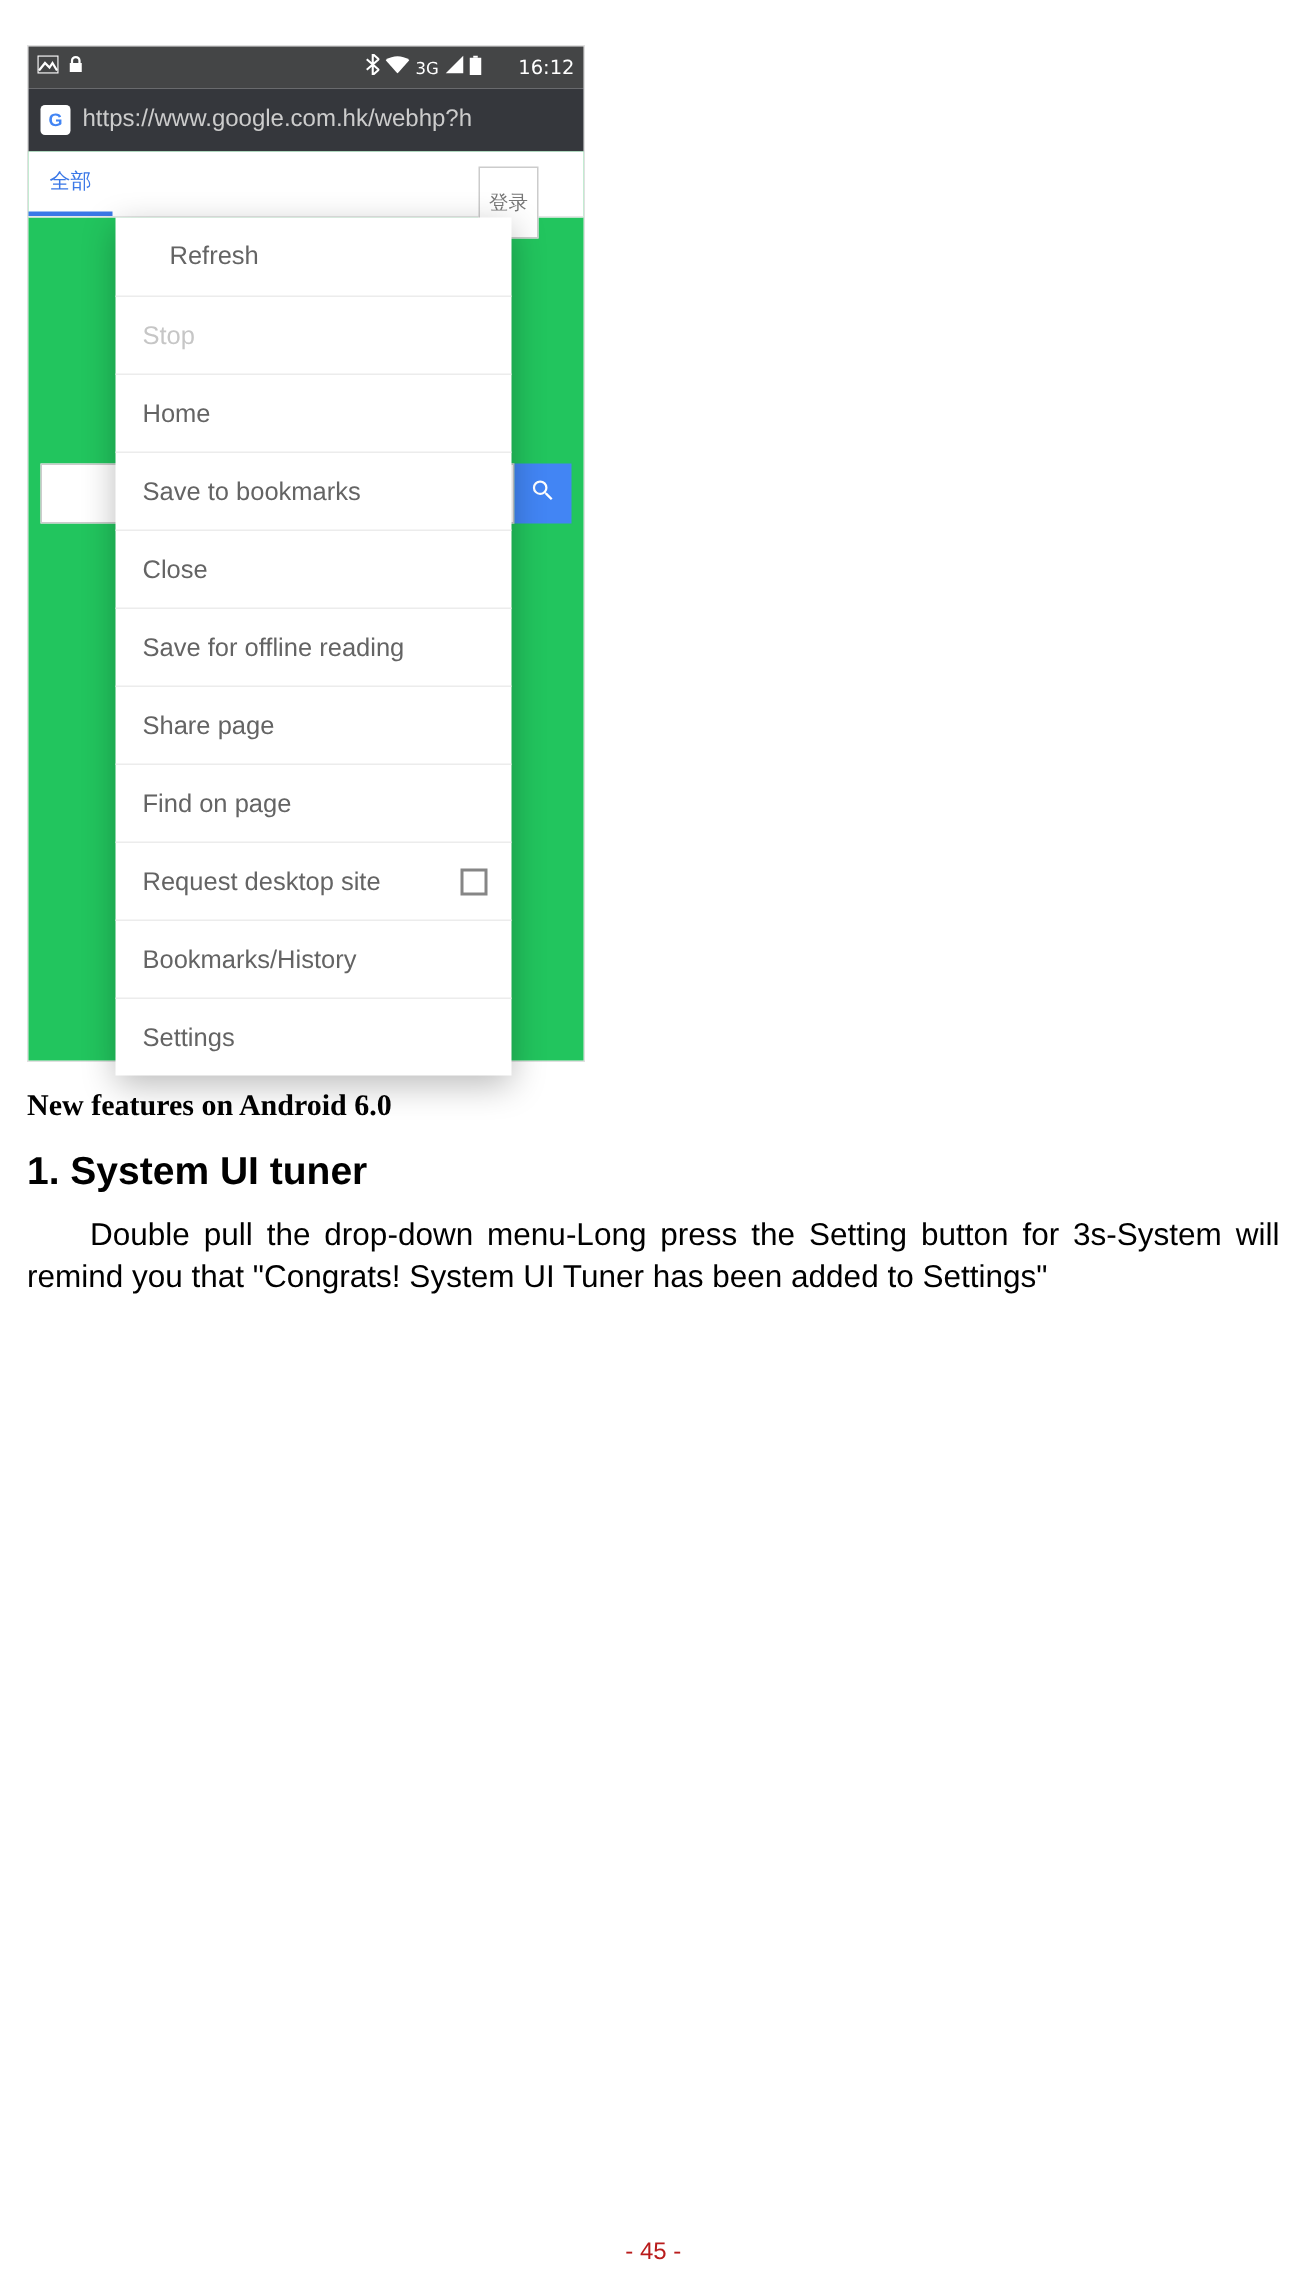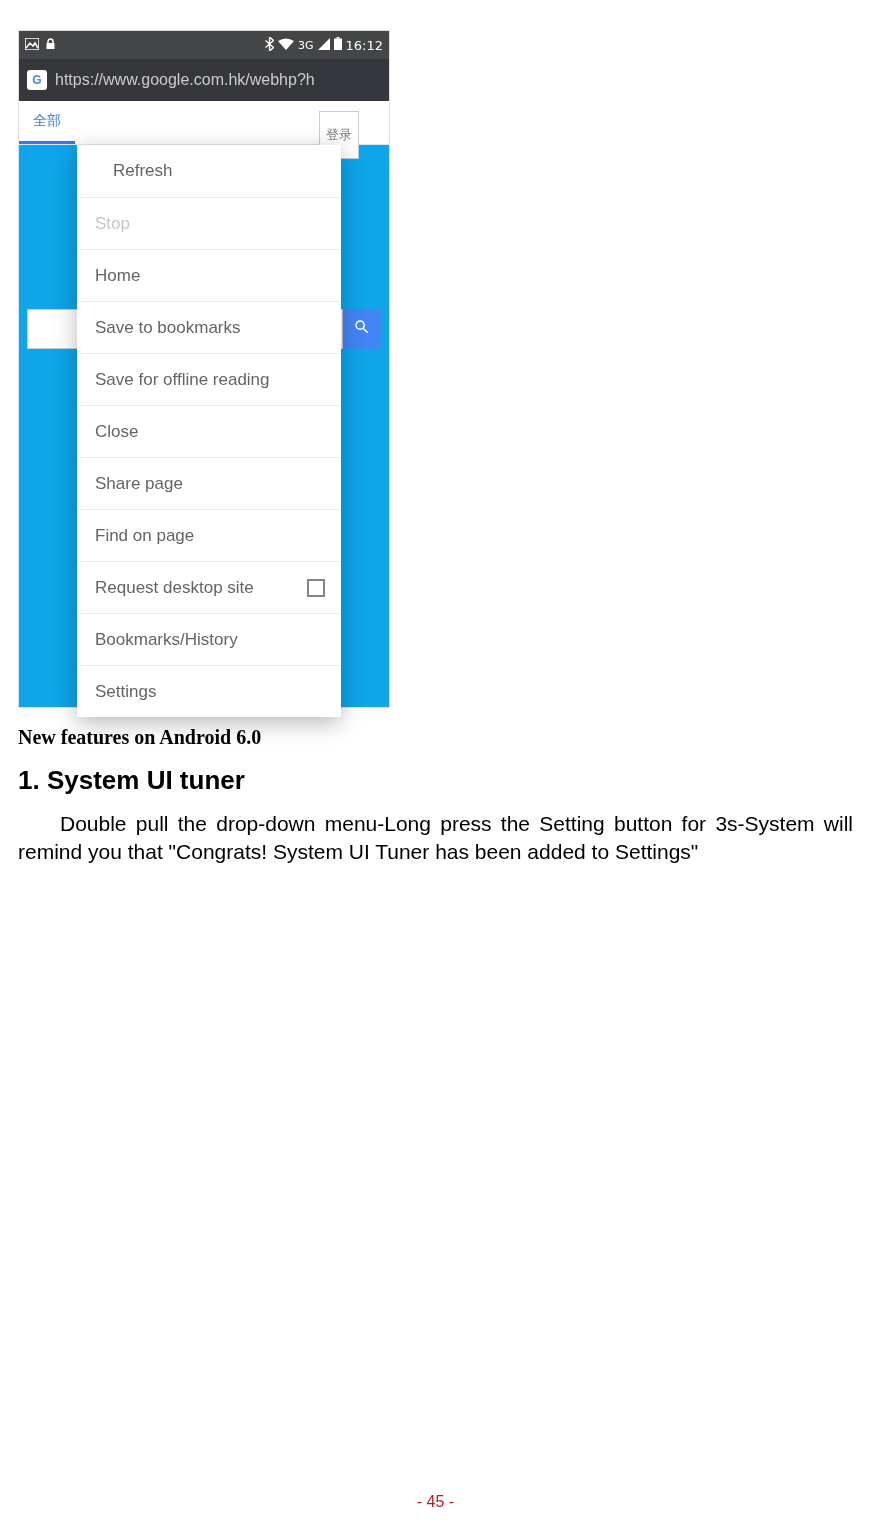--- a/index.html
+++ b/index.html
@@ -28,21 +28,21 @@
     background: #444546;
     color: #fff;
     display: flex;
     align-items: center;
     font-size: 13px;
     padding: 0 6px;
     font-family: "DejaVu Sans", Arial, sans-serif;
   }
   .status-left { display: flex; align-items: center; gap: 6px; }
   .status-right { margin-left: auto; display: flex; align-items: center; gap: 4px; }
-  .status-time { margin-left: 0; }
+  .status-time { margin-left: 21px; }
 
   .url-bar {
     height: 42px;
     background: #35373c;
     display: flex;
     align-items: center;
     padding: 0 8px;
     gap: 8px;
   }
   .favicon {
@@ -57,21 +57,21 @@
   .favicon .g-blue   { color:#4285F4; }
   .url-text {
     color: #ccc;
     font-size: 16px;
     white-space: nowrap;
     overflow: hidden;
   }
 
   .page-bg {
     height: calc(100% - 28px - 42px);
-    background: #0ea5e9;
+    background: #22c55e;
     position: relative;
   }
 
   .tab-strip {
     height: 44px;
     background: #fff;
     border-bottom: 1px solid #e6e6e6;
     display: flex;
     align-items: center;
     font-size: 14px;
@@ -259,24 +259,24 @@
       <div class="menu-item disabled">
         <span>Stop</span>
       </div>
       <div class="menu-item">
         <span>Home</span>
       </div>
       <div class="menu-item">
         <span>Save to bookmarks</span>
       </div>
       <div class="menu-item">
+        <span>Close</span>
+      </div>
+      <div class="menu-item">
         <span>Save for offline reading</span>
-      </div>
-      <div class="menu-item">
-        <span>Close</span>
       </div>
       <div class="menu-item">
         <span>Share page</span>
       </div>
       <div class="menu-item">
         <span>Find on page</span>
       </div>
       <div class="menu-item">
         <span>Request desktop site</span>
         <span class="checkbox"></span>

